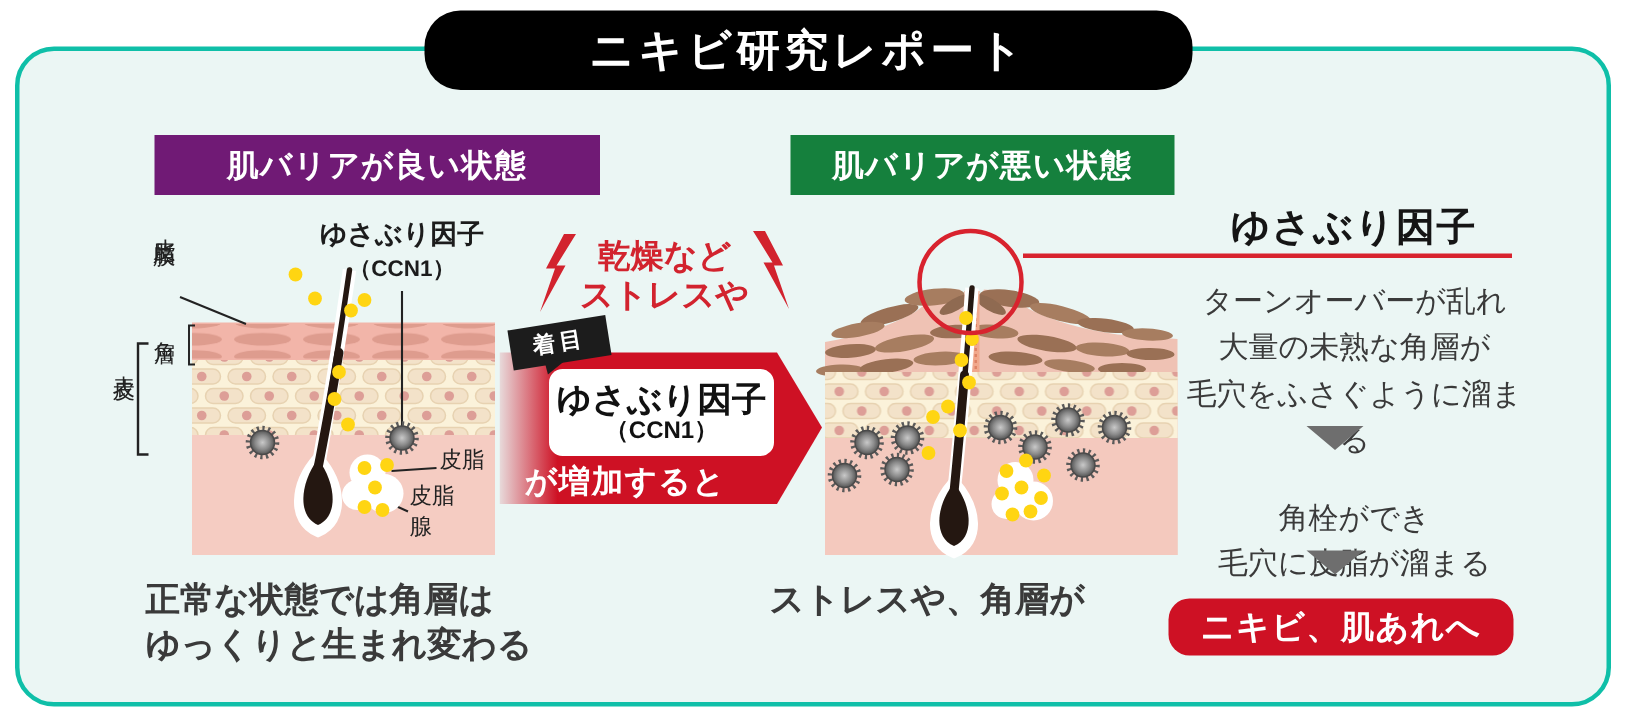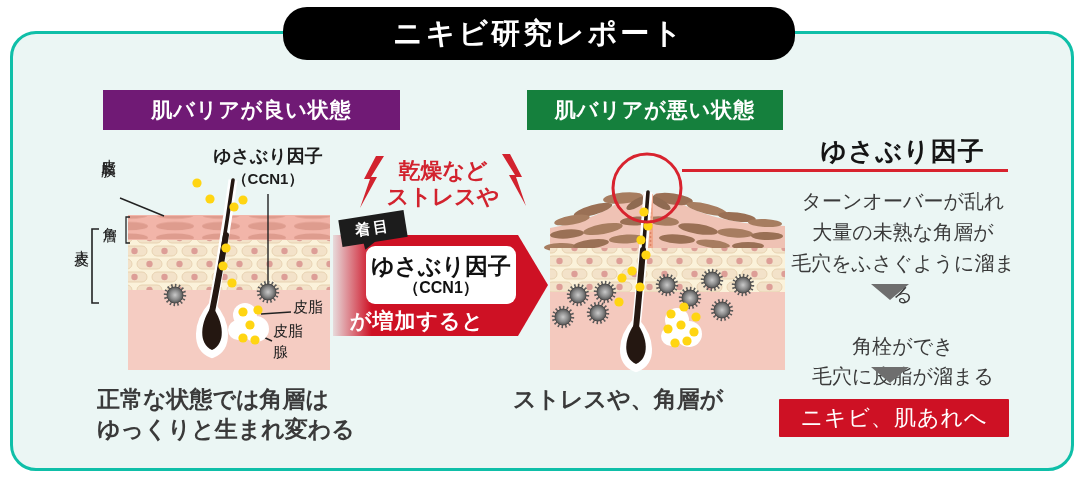--- a/index.html
+++ b/index.html
@@ -47,22 +47,22 @@
   .pore-heading{left:790px;top:134px;width:225px;text-align:center;color:#151515;
                 font-size:26px;font-weight:700;letter-spacing:1px;}
   .red-line{left:682px;top:169px;width:326px;height:0;border-top:3px solid #D8232E;}
   .step{width:244px;text-align:center;color:#3A3A3A;font-size:20px;line-height:31px;font-weight:400;}
   .step1{left:781px;top:186px;}
   .step2{left:781px;top:284px;line-height:30px;margin-top:47px;}
   .tri{width:0;height:0;border-left:19px solid transparent;border-right:19px solid transparent;
        border-top:16px solid #6E6E6E;}
   .tri1{left:871px;top:284px;}
   .tri2{left:871px;top:367px;}
-  .badge{left:779px;top:399px;width:230px;height:38px;background:#CE1124;border-radius:1px;
-         color:#fff;font-size:22px;font-weight:400;letter-spacing:1px;
+  .badge{left:779px;top:399px;width:230px;height:38px;background:#CE1124;border-radius:14px;
+         color:#fff;font-size:22px;font-weight:700;letter-spacing:1px;
          display:flex;align-items:center;justify-content:center;}
 </style>
 </head>
 <body>
 
 <div id="stage">
 
   <div class="abs card"></div>
 
   <div class="abs banner">

